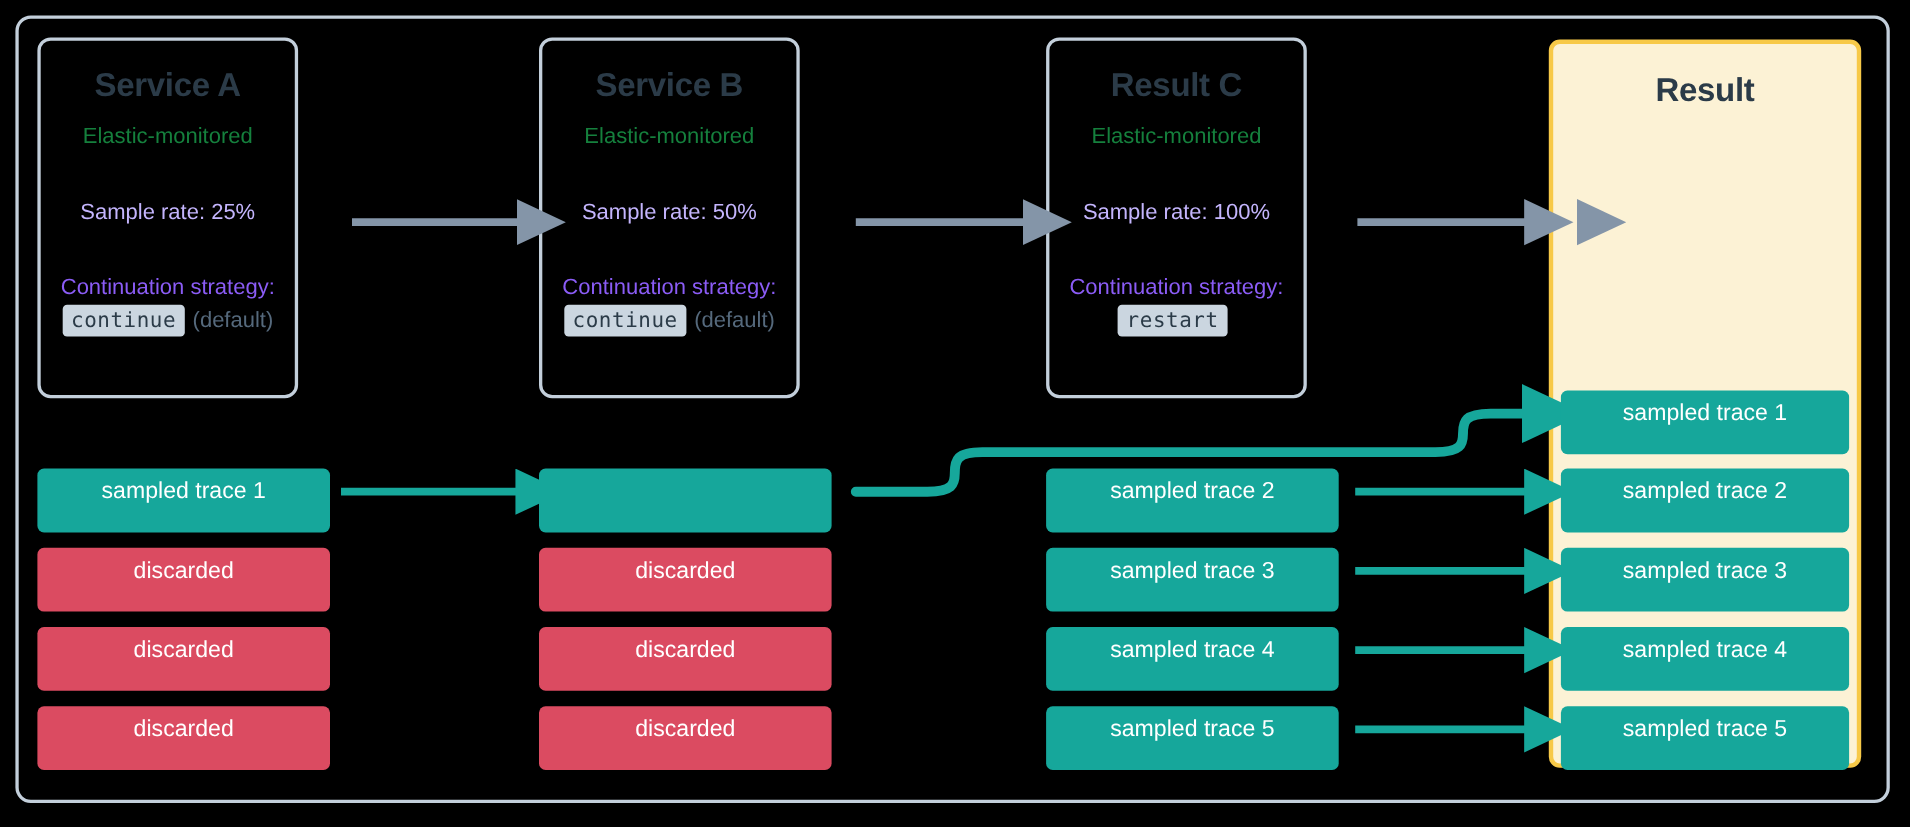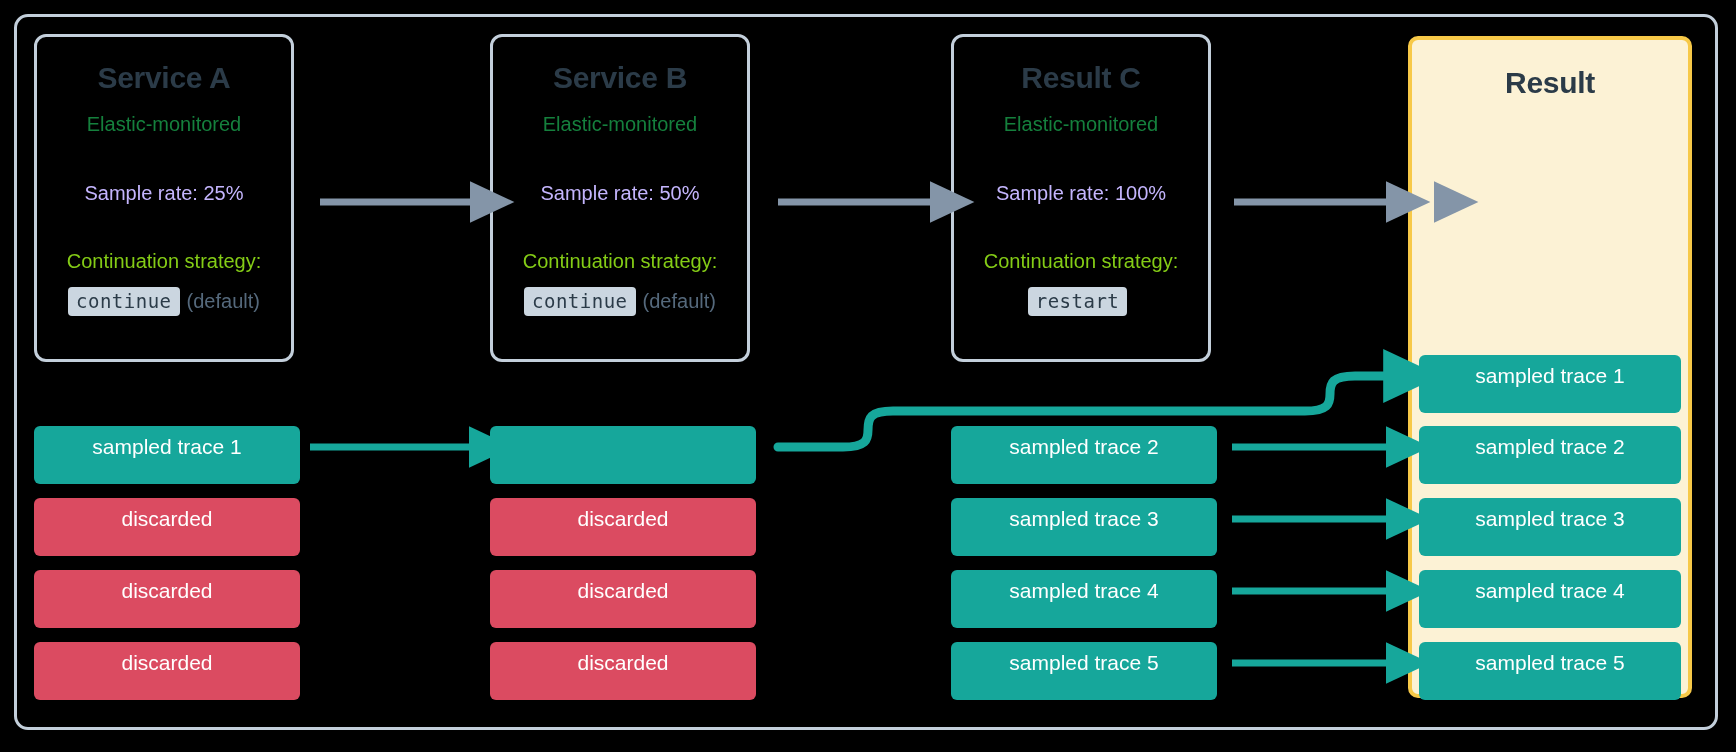--- a/index.html
+++ b/index.html
@@ -31,21 +31,21 @@
     border: 3px solid #C3CFDB;
     border-radius: 14px;
     box-sizing: border-box;
     background: transparent;
   }
 
   
   .service-card {
     position: absolute;
     top: 34px;
-    width: 260px;
+    width: 237px;
     height: 328px;
     border: 3px solid #C3CFDB;
     border-radius: 12px;
     box-sizing: border-box;
     background: transparent;
     text-align: center;
     color: #5C7083;
   }
   .service-card .title {
     font-size: 30px;
@@ -59,26 +59,26 @@
     color: #15803d;
     margin-top: 18px;
   }
   .service-card .rate {
     font-size: 20px;
     color: #c4b5fd;
     margin-top: 46px;
   }
   .service-card .strat-label {
     font-size: 20px;
-    color: #84cc16;
+    color: #8b5cf6;
     margin-top: 42px;
     line-height: 1.42;
   }
   .service-card .strat-row {
-    margin-top: 15px;
+    margin-top: 5px;
     font-size: 20px;
     color: #55697C;
     white-space: nowrap;
   }
   code.code-chip {
     font-family: "DejaVu Sans Mono", "Liberation Mono", monospace;
     background: #CBD6E0;
     color: #2B3B48;
     font-size: 19px;
     padding: 3px 8px 4px 8px;

